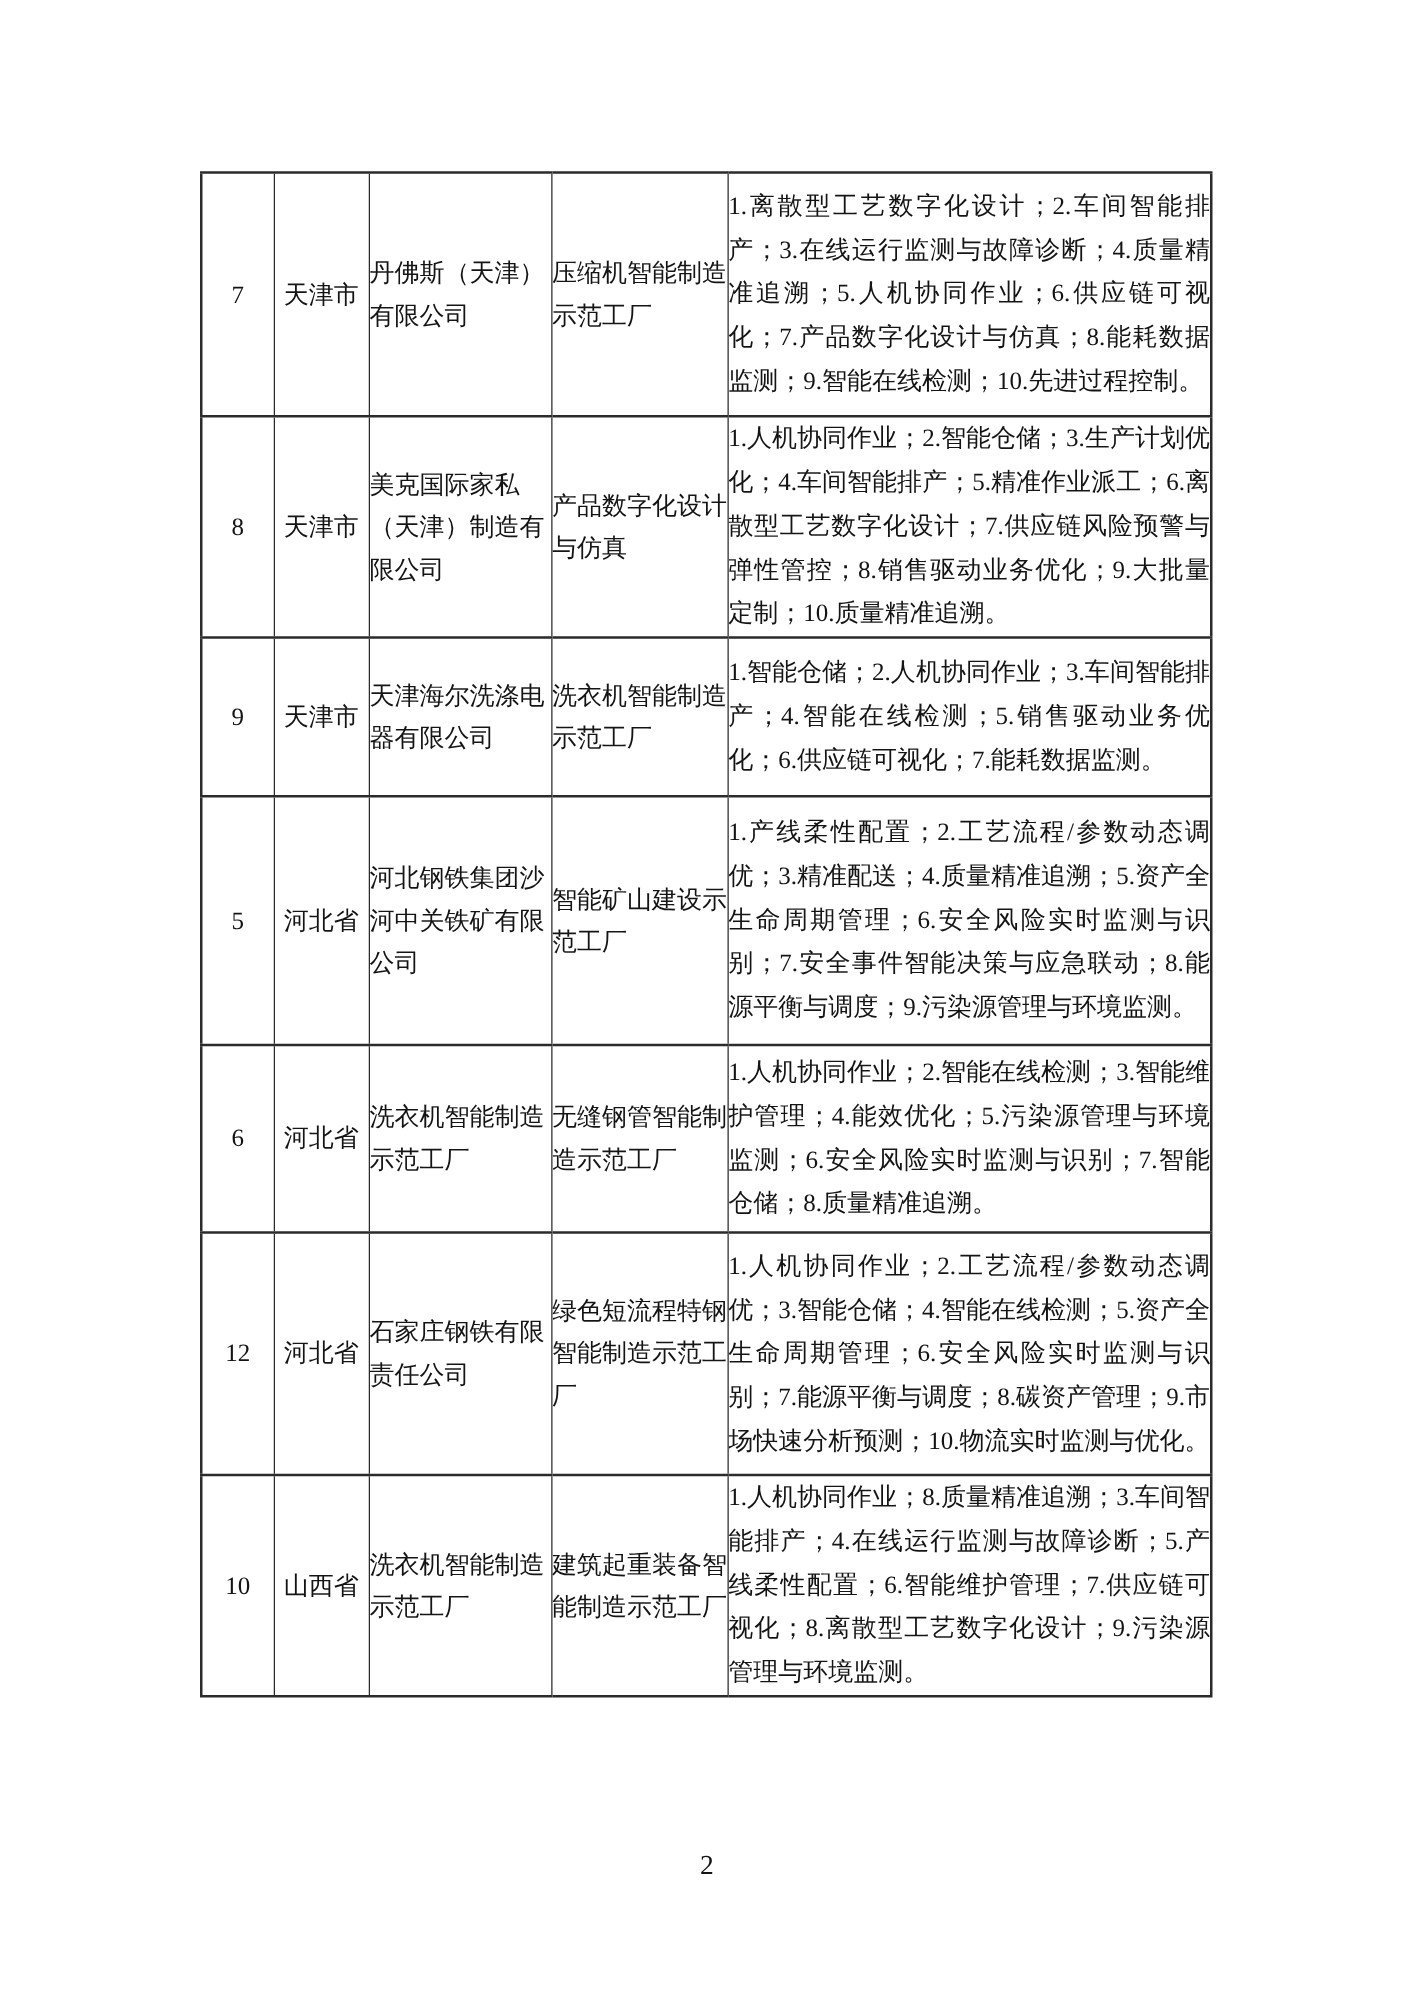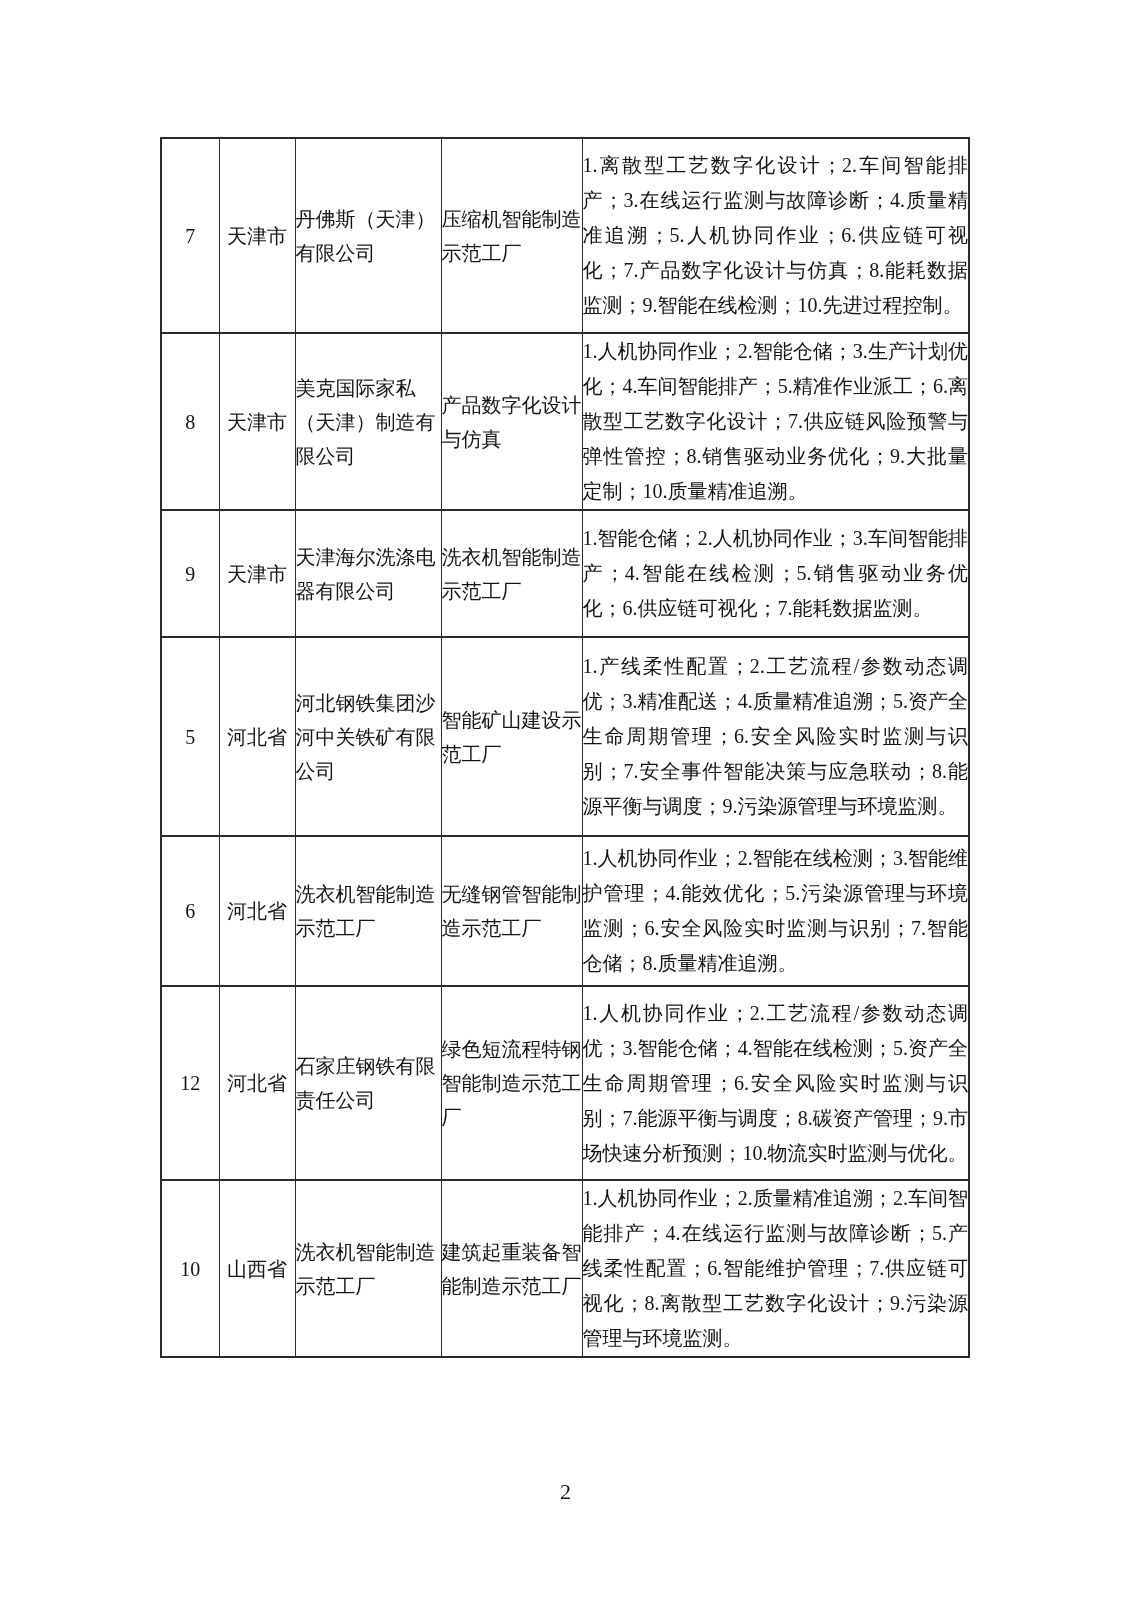--- a/index.html
+++ b/index.html
@@ -129,19 +129,19 @@
     <td class="c-region">河北省</td>
     <td class="c-company">石家庄钢铁有限责任公司</td>
     <td class="c-factory">绿色短流程特钢智能制造示范工厂</td>
     <td class="c-scenarios">1.人机协同作业；2.工艺流程/参数动态调优；3.智能仓储；4.智能在线检测；5.资产全生命周期管理；6.安全风险实时监测与识别；7.能源平衡与调度；8.碳资产管理；9.市场快速分析预测；10.物流实时监测与优化。</td>
   </tr>
         <tr>
     <td class="c-no">10</td>
     <td class="c-region">山西省</td>
     <td class="c-company">洗衣机智能制造示范工厂</td>
     <td class="c-factory">建筑起重装备智能制造示范工厂</td>
-    <td class="c-scenarios">1.人机协同作业；2.质量精准追溯；2.车间智能排产；4.在线运行监测与故障诊断；5.产线柔性配置；6.智能维护管理；7.供应链可视化；8.离散型工艺数字化设计；9.污染源管理与环境监测。</td>
+    <td class="c-scenarios">1.人机协同作业；8.质量精准追溯；3.车间智能排产；4.在线运行监测与故障诊断；5.产线柔性配置；6.智能维护管理；7.供应链可视化；8.离散型工艺数字化设计；9.污染源管理与环境监测。</td>
   </tr>
       </tbody>
   </table>
 
   <div class="page-number">2</div>
 </div>
 
 </body></html>

